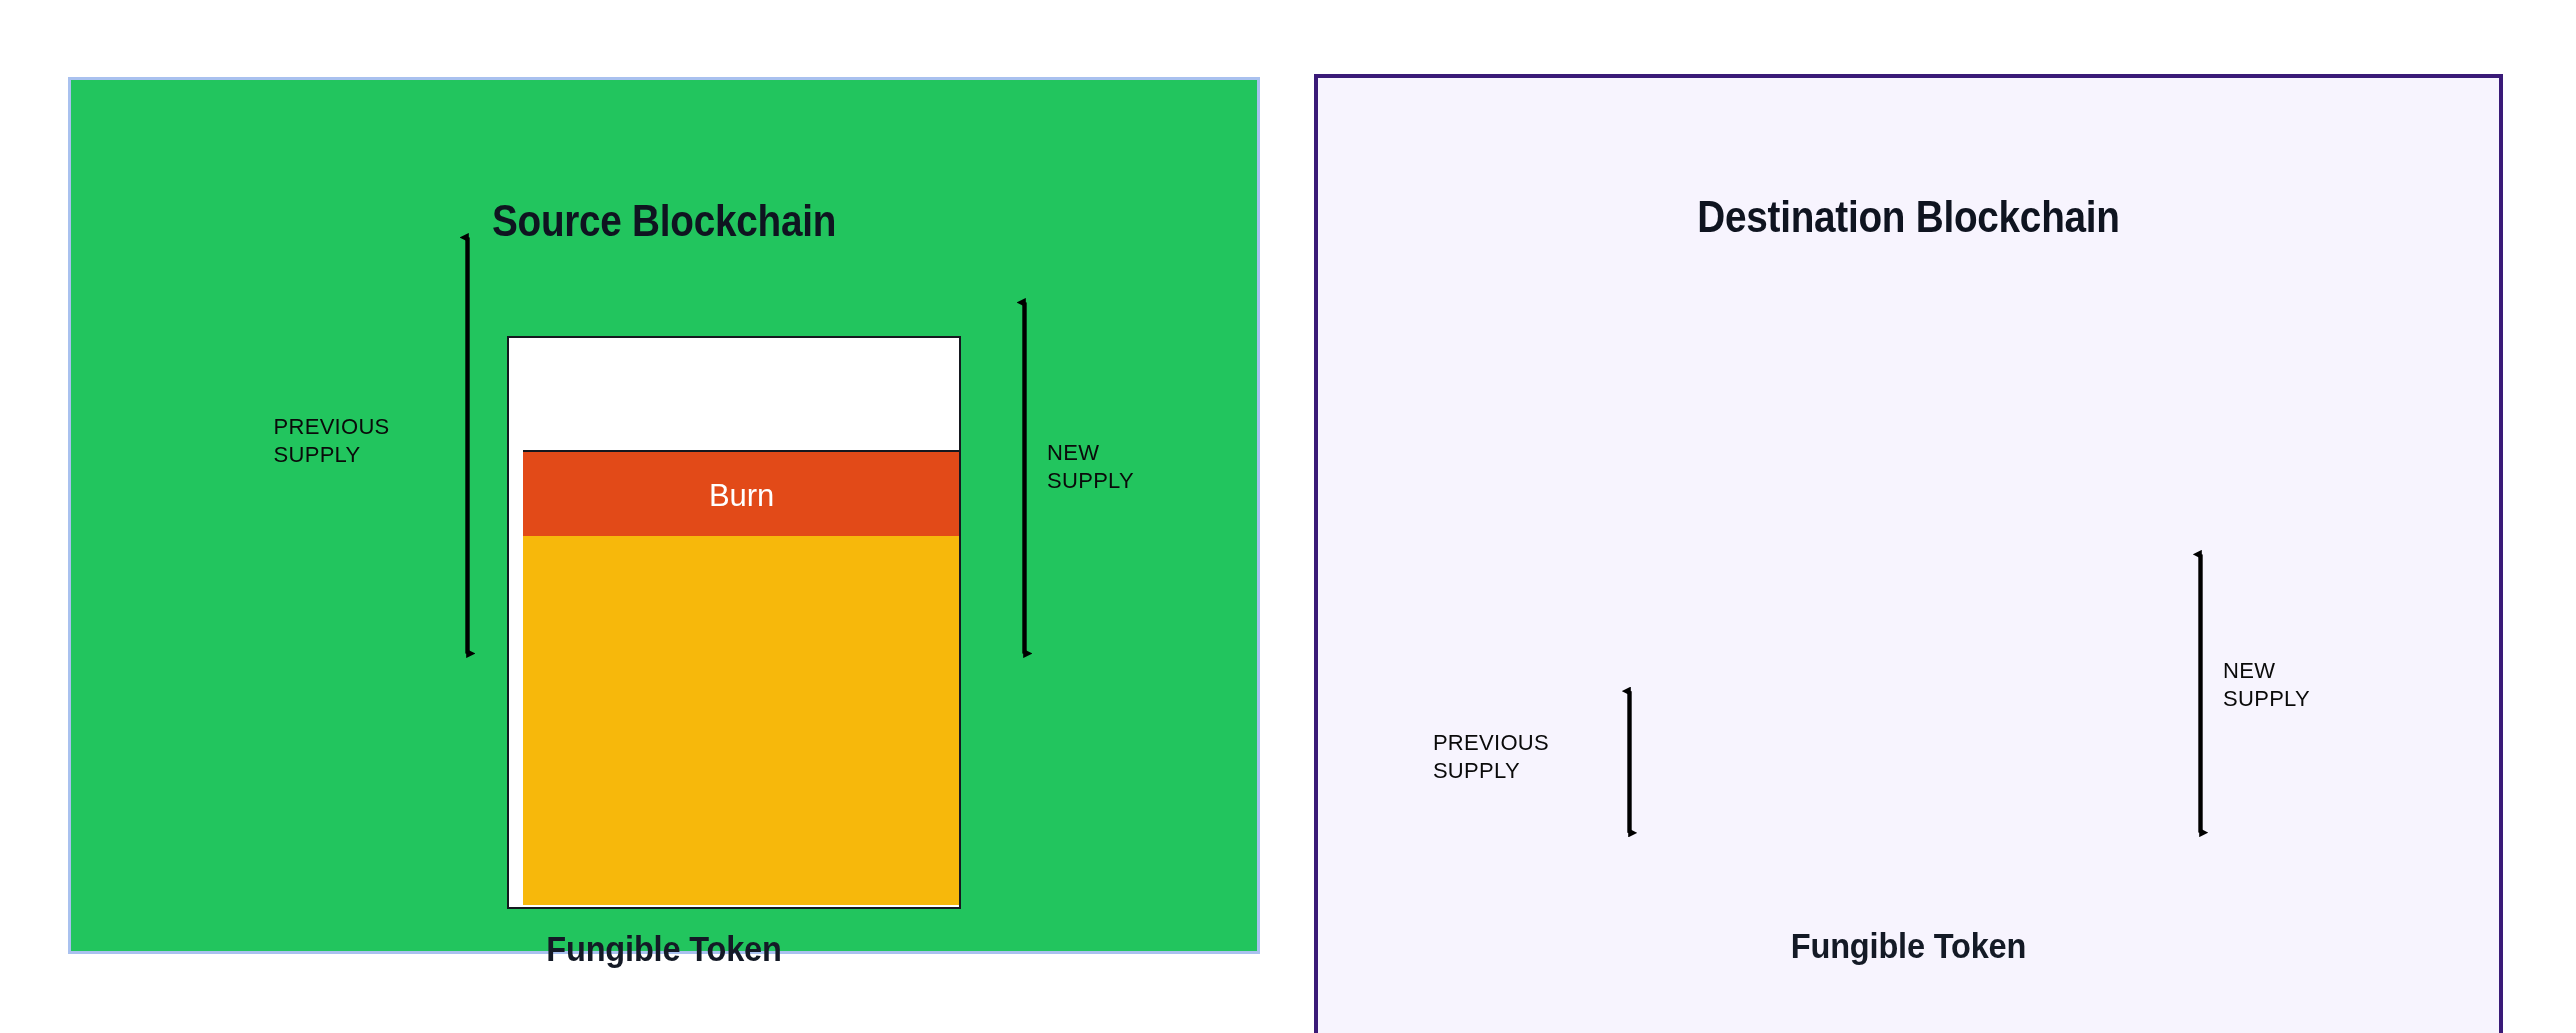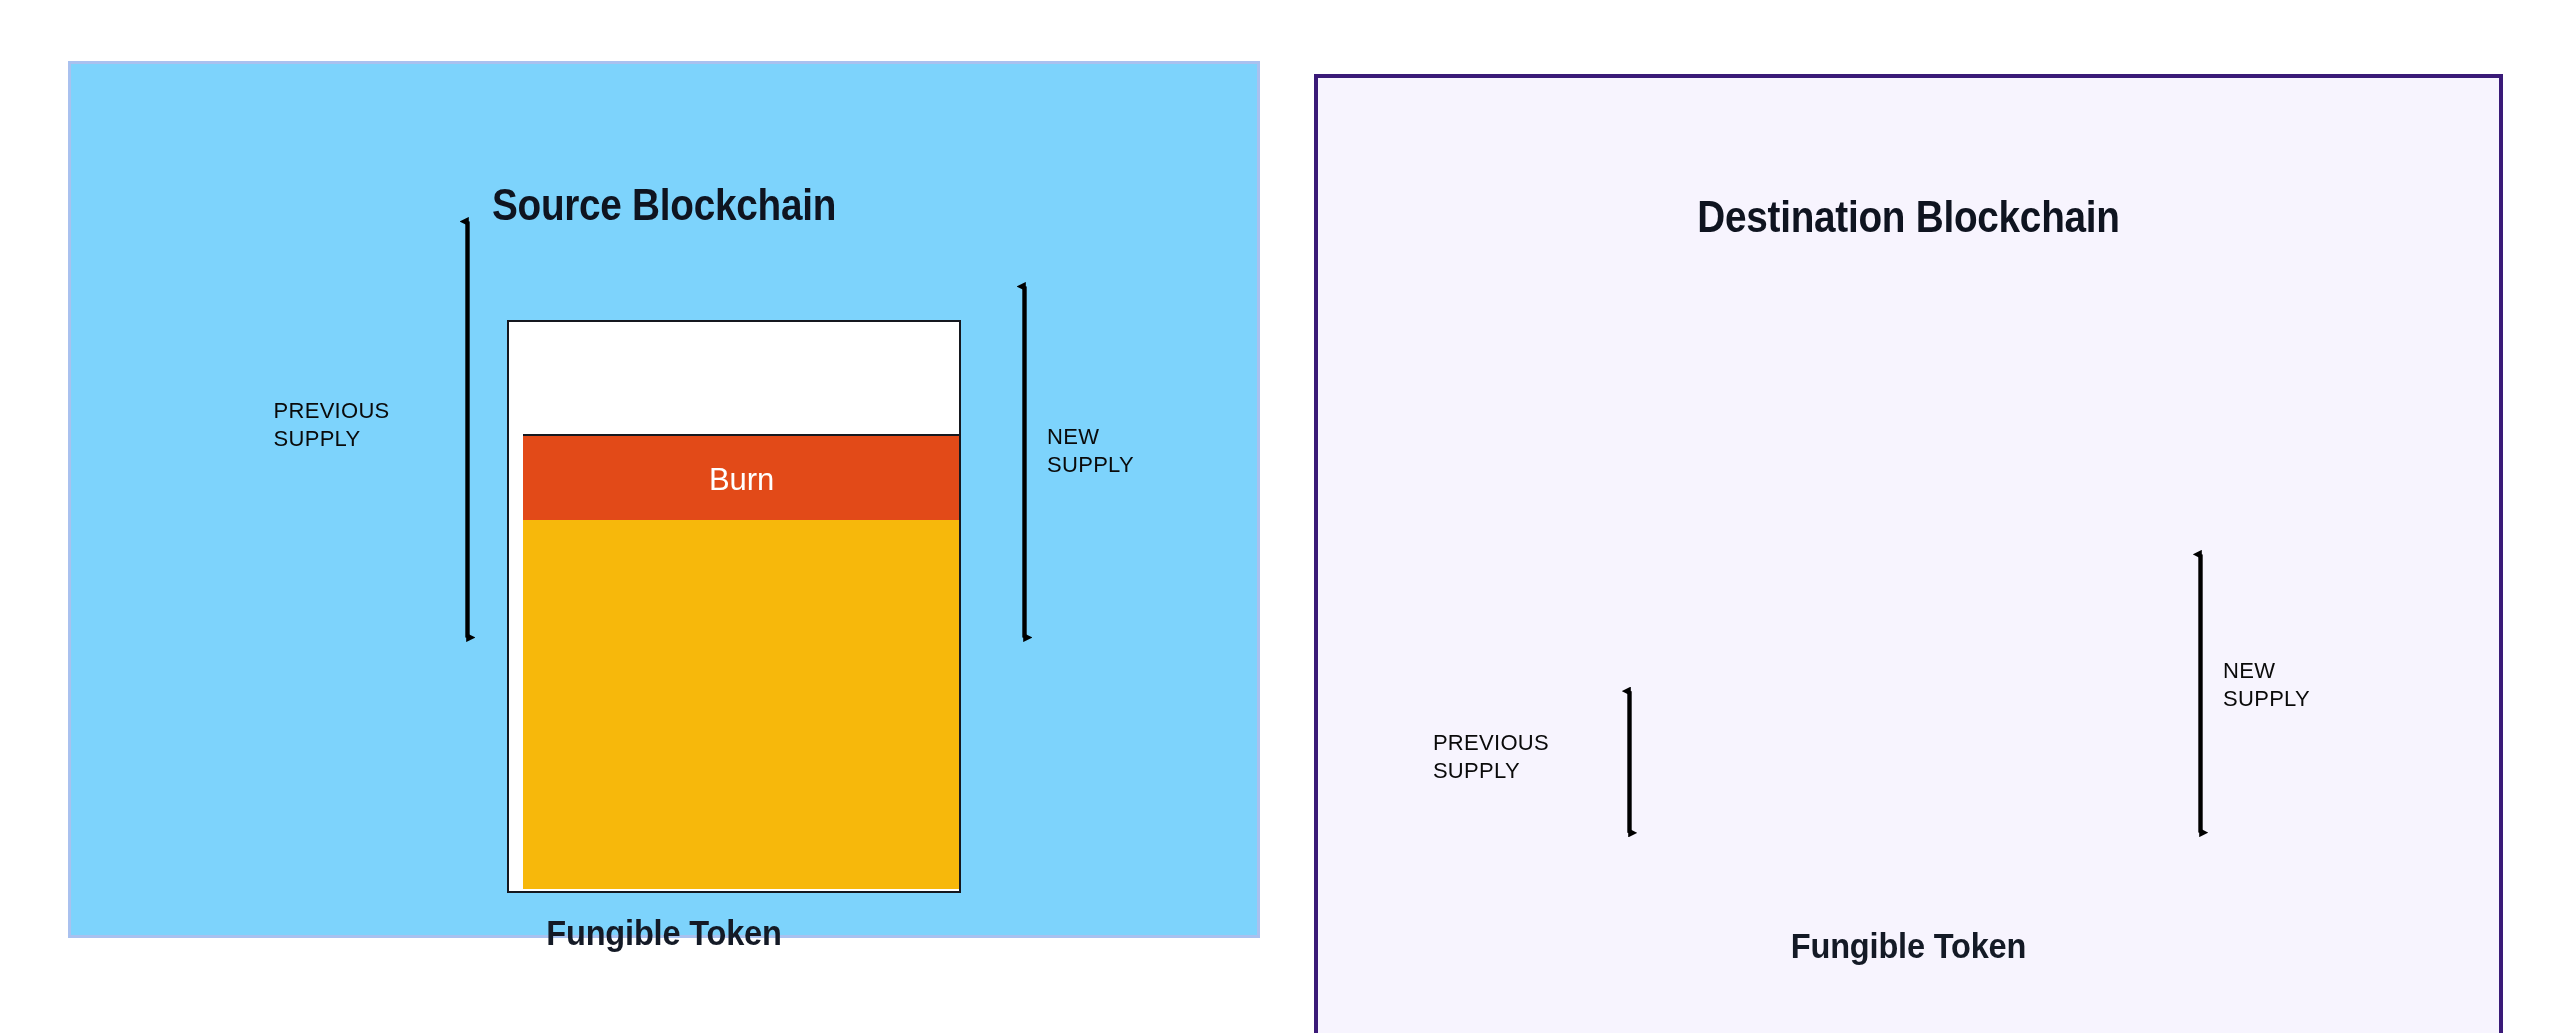--- a/index.html
+++ b/index.html
@@ -18,24 +18,24 @@
     width: 2576px;
     height: 1033px;
     background: #ffffff;
   }
   .panel {
     position: absolute;
     box-sizing: border-box;
   }
   #panel-source {
     left: 68px;
-    top: 61px;
+    top: 77px;
     width: 1192px;
     height: 877px;
-    background: #7dd3fc;
+    background: #22c55e;
     border: 3.3px solid #a9c1ef;
   }
   #panel-destination {
     left: 1314px;
     top: 74px;
     width: 1189px;
     height: 992px;
     background: #f7f4fe;
     border: 4.6px solid #3a1a78;
   }

